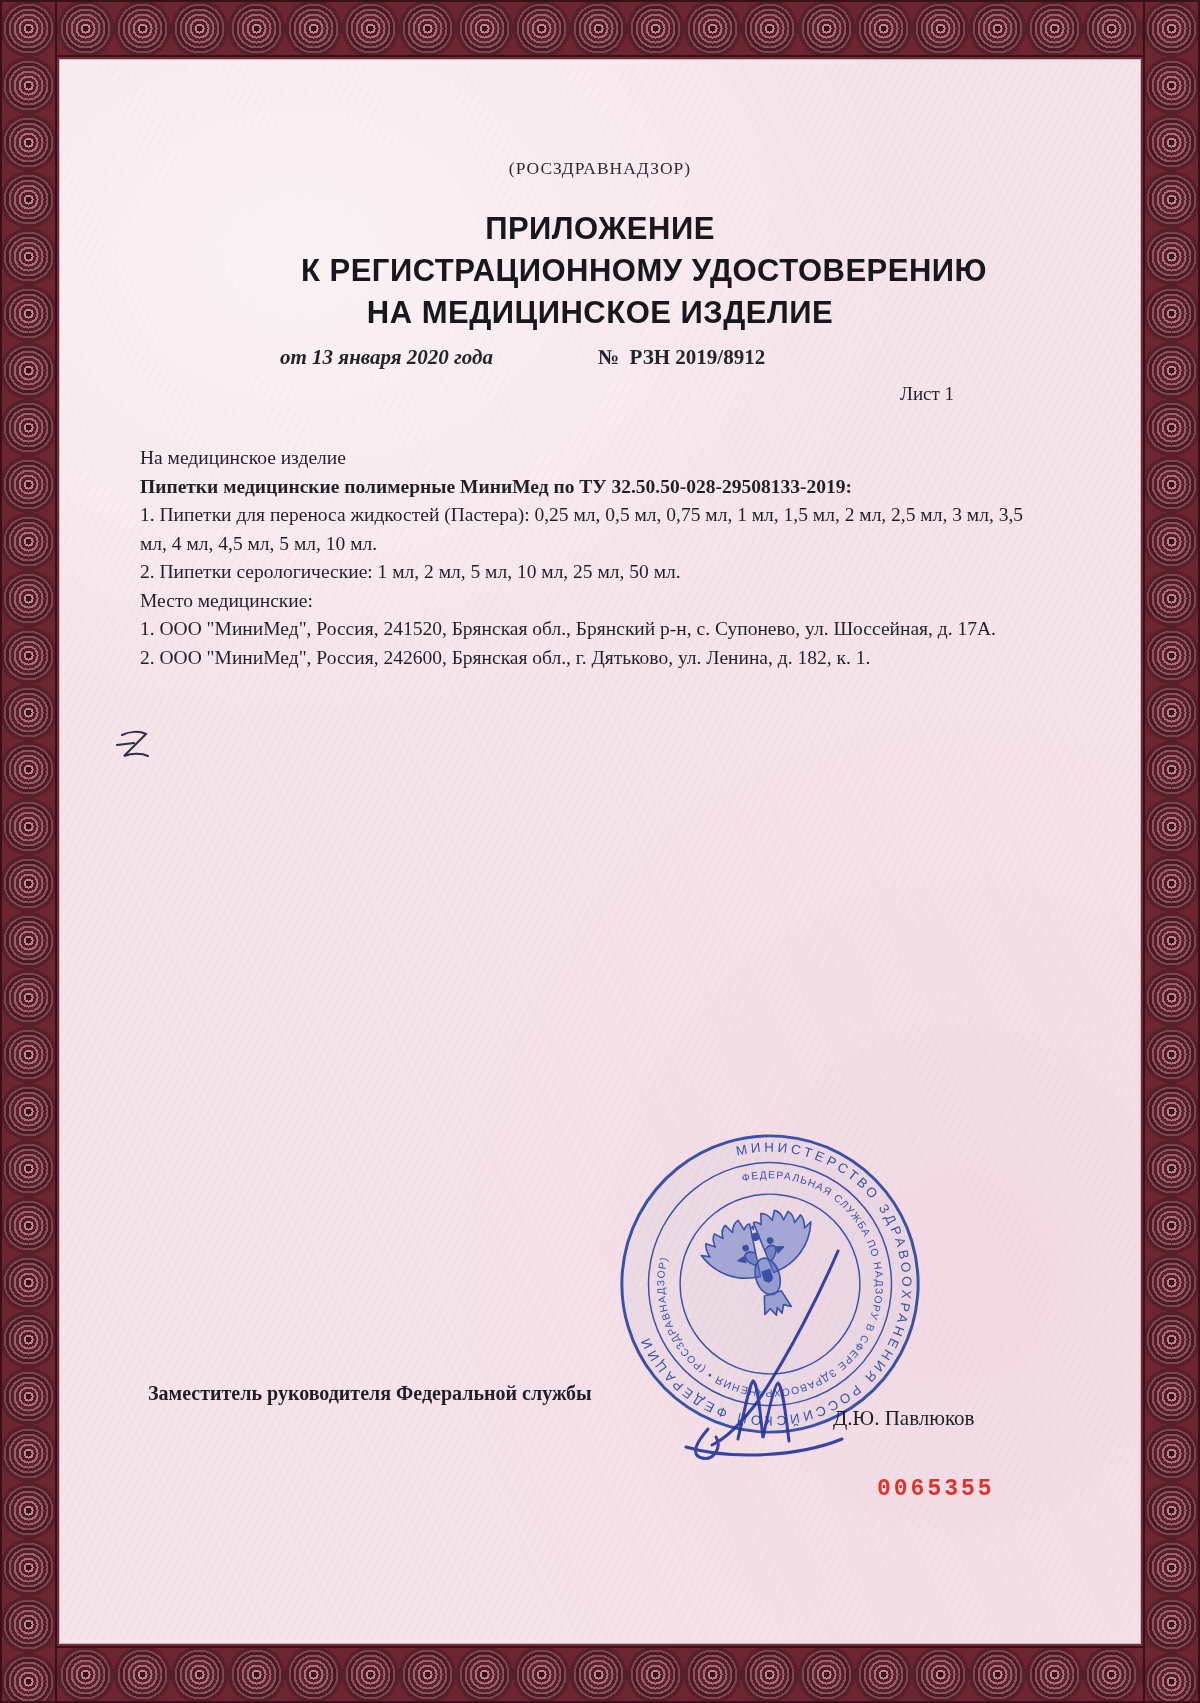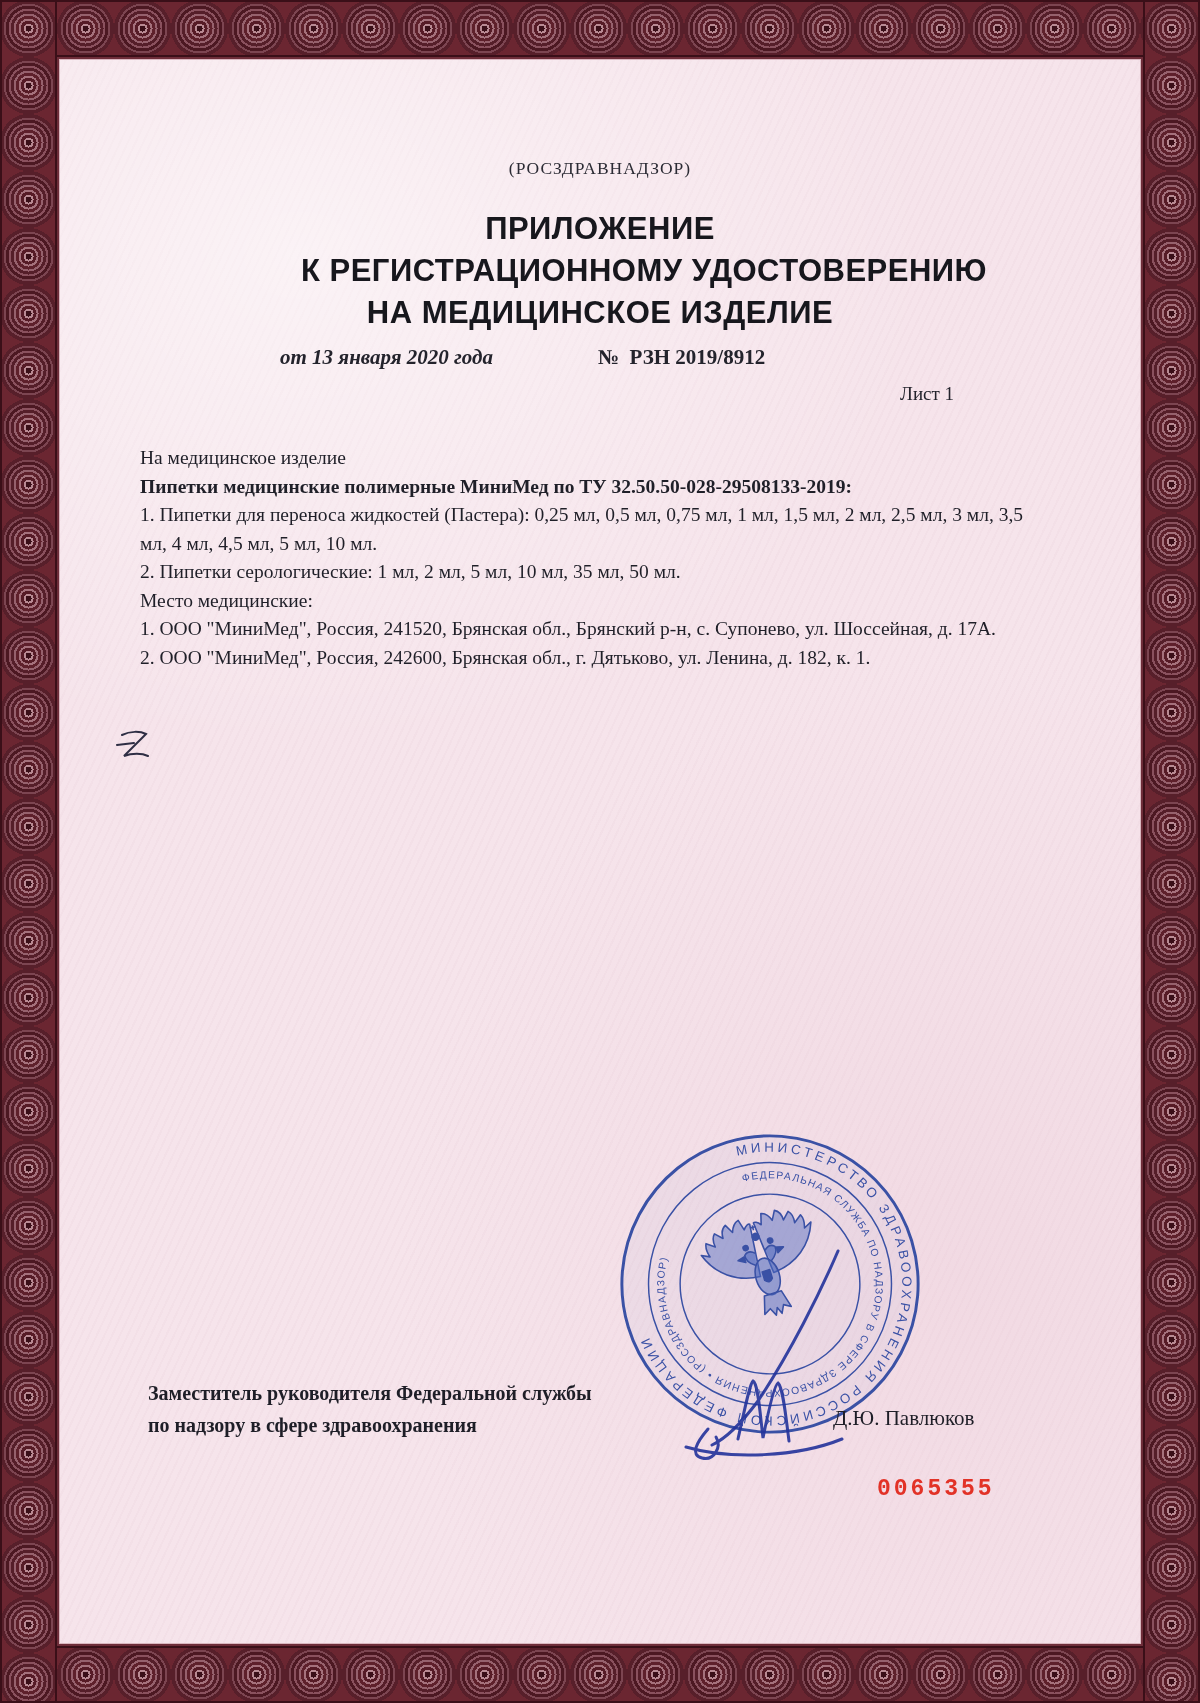--- a/index.html
+++ b/index.html
@@ -103,21 +103,21 @@
   <div class="abs title-line tl3">НА МЕДИЦИНСКОЕ ИЗДЕЛИЕ</div>
 
   <div class="abs meta-date">от 13 января 2020 года</div>
   <div class="abs meta-number">№  РЗН 2019/8912</div>
   <div class="abs meta-sheet">Лист 1</div>
 
   <div class="abs body-block">
     <p>На медицинское изделие</p>
     <p class="p-bold">Пипетки медицинские полимерные МиниМед по ТУ 32.50.50-028-29508133-2019:</p>
     <p>1. Пипетки для переноса жидкостей (Пастера): 0,25 мл, 0,5 мл, 0,75 мл, 1 мл, 1,5 мл, 2 мл, 2,5 мл, 3 мл, 3,5 мл, 4 мл, 4,5 мл, 5 мл, 10 мл.</p>
-    <p>2. Пипетки серологические: 1 мл, 2 мл, 5 мл, 10 мл, 35 мл, 50 мл.</p>
+    <p>2. Пипетки серологические: 1 мл, 2 мл, 5 мл, 10 мл, 25 мл, 50 мл.</p>
     <p>Место медицинские:</p>
     <p>1. ООО "МиниМед", Россия, 241520, Брянская обл., Брянский р-н, с. Супонево, ул. Шоссейная, д. 17А.</p>
     <p>2. ООО "МиниМед", Россия, 242600, Брянская обл., г. Дятьково, ул. Ленина, д. 182, к. 1.</p>
   </div>
 
   <svg class="abs hand-mark" width="44" height="40" viewBox="0 0 44 40">
     <g fill="none" stroke="#2e2e44" stroke-width="2" stroke-linecap="round">
       <path d="M10 8 C18 4 28 4 34 7 L12 29 C20 26 30 26 36 29"></path>
       <path d="M5 18 L22 16"></path>
     </g>
@@ -165,19 +165,18 @@
     <g fill="none" stroke="#23339b" stroke-width="3" stroke-linecap="round" opacity="0.9">
       <path d="M248 18 C230 60 200 120 168 168 C150 192 135 206 122 212"></path>
       <path d="M148 206 C155 175 160 150 163 148 C168 150 170 180 173 205 C178 180 184 152 188 150 C193 154 196 185 199 208"></path>
       <path d="M118 196 C106 210 100 222 112 225 C124 228 132 214 126 204"></path>
       <path d="M96 214 C140 227 208 224 252 206"></path>
     </g>
   </svg>
 
   <div class="abs footer-left">
     <div>Заместитель руководителя Федеральной службы</div>
-    <div>по надзору в сфере здравоохранения</div>
   </div>
   <div class="abs footer-name">Д.Ю. Павлюков</div>
 
   <div class="abs serial">0065355</div>
 
 </div>
 
 </body></html>

